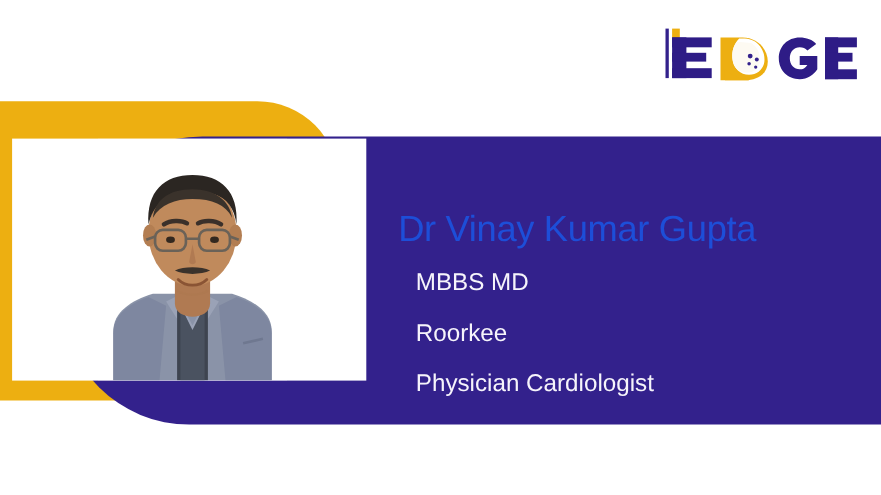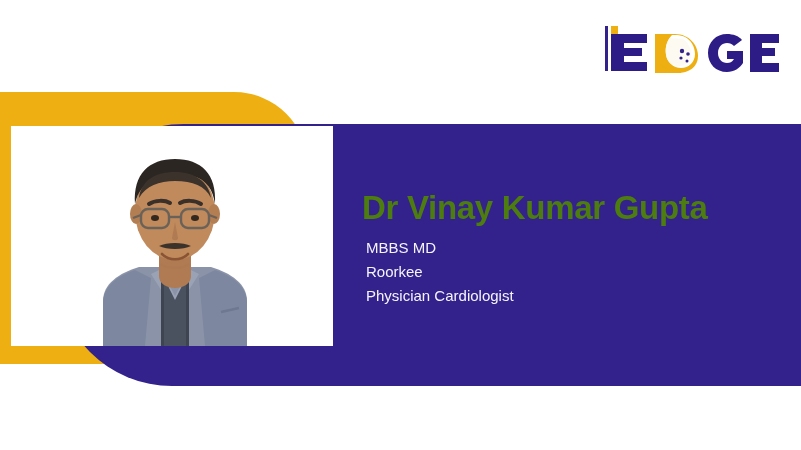--- a/index.html
+++ b/index.html
@@ -78,33 +78,33 @@
 
   
   .text-block {
     position: absolute;
     left: 362px;
     top: 190px;
     width: 420px;
     z-index: 4;
   }
   .speaker-name {
-    color: #4d7c0f;
+    color: #1d4ed8;
     font-size: 33px;
-    font-weight: bold;
+    font-weight: normal;
     letter-spacing: -0.3px;
     line-height: 1.1;
     margin: 0 0 12px 0;
     white-space: nowrap;
   }
   .cred-line {
     color: #F6F4FB;
-    font-size: 15px;
+    font-size: 22px;
     line-height: 1.33;
-    margin: 4px;
+    margin: 16px;
     white-space: nowrap;
   }
 
   
   .watermark {
     position: absolute;
     left: 430px;
     bottom: 6px;
     width: 330px;
     height: 26px;

